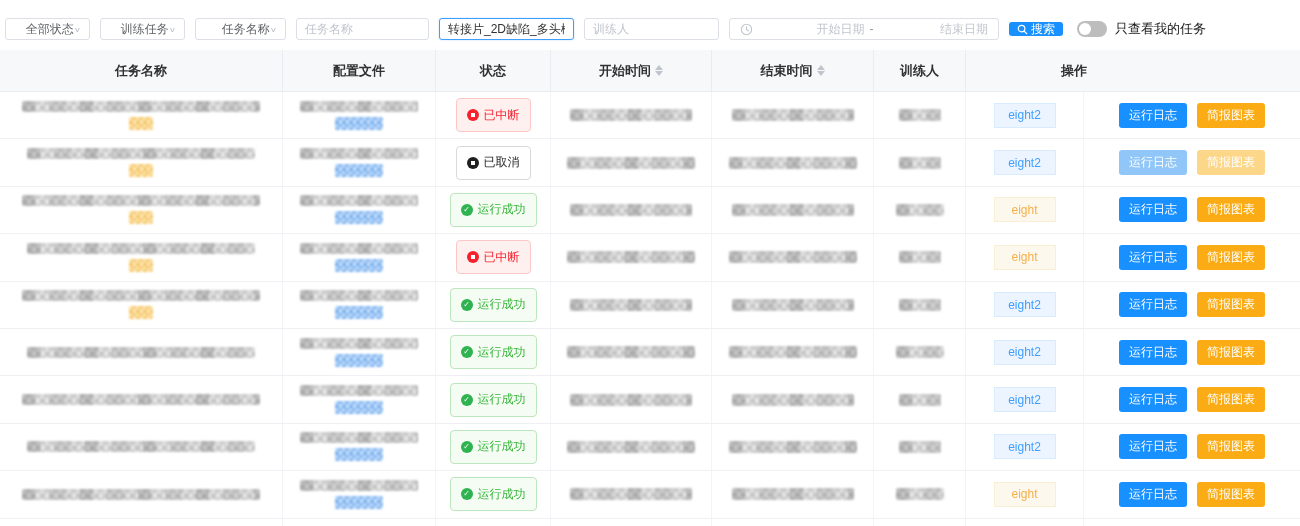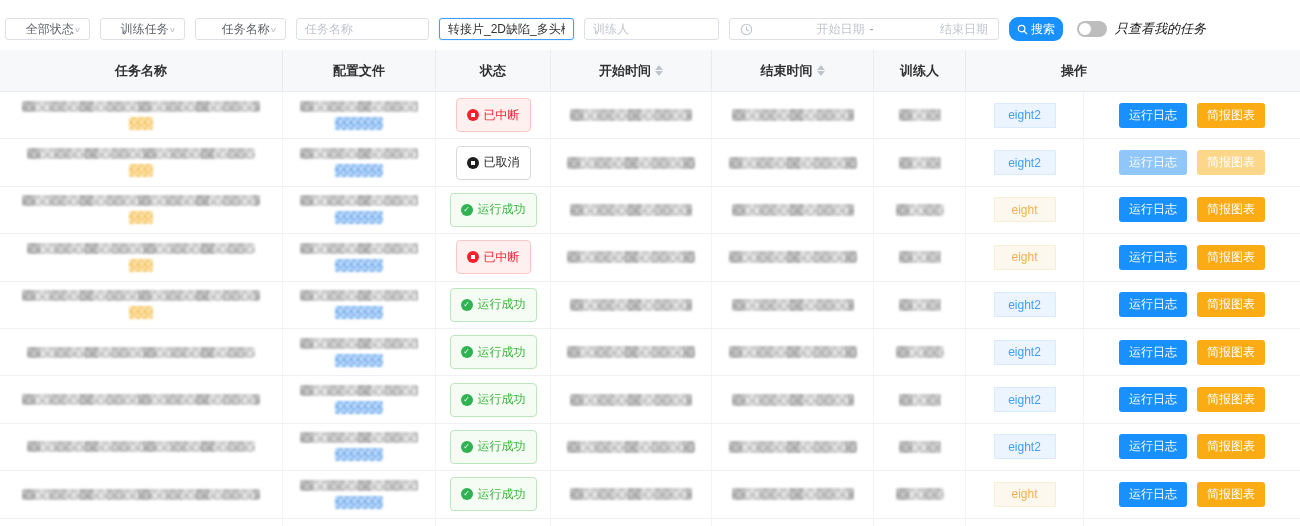--- a/index.html
+++ b/index.html
@@ -16,28 +16,28 @@
   input.ctl { outline:none; color:#303133; }
   input.ctl::placeholder { color:#c0c4cc; }
   .w-sel { width:85px; margin-right:10px; }
   .w-sel3 { width:91px; margin-right:10px; }
   .w-inp { width:133px; margin-right:10px; }
   .focused { border-color:#409eff; box-shadow:0 0 2px rgba(64,158,255,.35); }
   .daterange { width:270px; margin-right:10px; color:#c0c4cc; padding:0 10px; }
   .daterange .ph { flex:1; text-align:right; font-size:12px; }
   .daterange .sep { width:14px; text-align:center; color:#999; }
   .clock-ico { width:13px; height:13px; flex:0 0 13px; margin-right:2px; }
-  .btn-search { height:24px; width:54px; border:none; border-radius:9px; background:#1890ff;
+  .btn-search { height:14px; width:54px; border:none; border-radius:3px; background:#1890ff;
                 color:#fff; font-size:12px; display:flex; align-items:center; justify-content:center;
                 gap:3px; cursor:pointer; margin-right:14px; }
   .toggle { width:30px; height:16px; border-radius:8px; background:#bdbdbd; position:relative;
             cursor:pointer; margin-right:8px; flex:0 0 30px; }
   .toggle .knob { position:absolute; left:2px; top:2px; width:12px; height:12px; border-radius:50%;
                   background:#fff; }
-  .toggle-label { font-size:13px; color:#1a1a1a;font-style:italic; }
+  .toggle-label { font-size:13px; color:#1a1a1a; }
 
   
   .table { margin-top:4px; }
   .thead { display:flex; background:#f7f8fa; height:42px; border-bottom:1px solid #e9ebf0; }
   .th { display:flex; align-items:center; justify-content:center; font-size:13px; font-weight:700;
         color:#303133; border-right:1px solid #e9ebf0; }
   .th:last-child { border-right:none; }
   .sorter { display:inline-flex; flex-direction:column; margin-left:4px; gap:1px; cursor:pointer; }
   .sorter i { display:block; width:0; height:0; border-left:4px solid transparent;
               border-right:4px solid transparent; }

